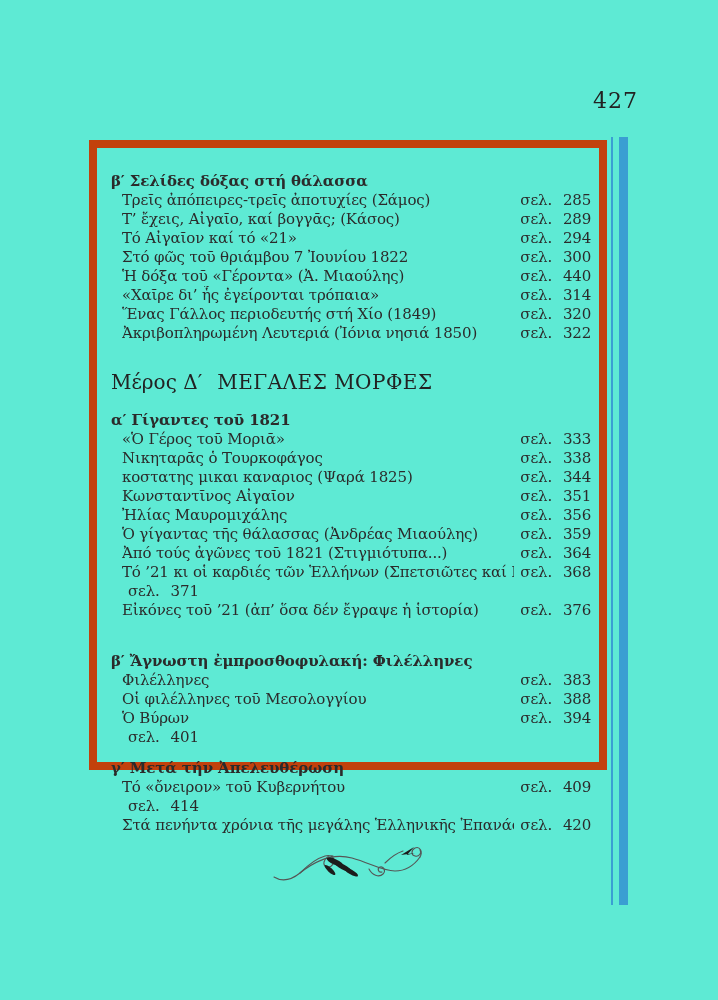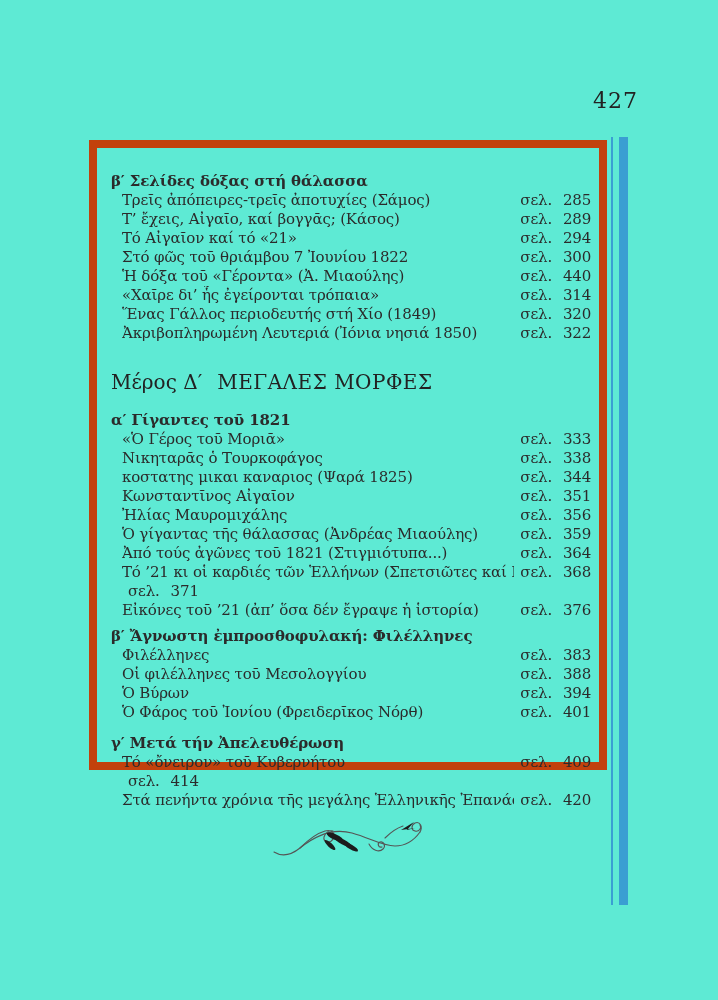--- a/index.html
+++ b/index.html
@@ -89,21 +89,21 @@
     margin: 26px 0 16px 0;
     font-size: 20px;
     font-weight: normal;
     line-height: 26px;
     color: #222;
   }
   .part-heading .part-title {
     margin-left: 15px;
     letter-spacing: 0.5px;
   }
-  .sec-2 { margin-top: 7px; }
+  .sec-2 { margin-top: 32px; }
   .sec-3 { margin-top: 12px; }
   .ornament {
     margin-top: 8px;
     text-align: center;
   }
 </style>
 </head>
 <body>
 
 <div class="page">
@@ -229,21 +229,20 @@
           <span class="toc-title">Οἱ φιλέλληνες τοῦ Μεσολογγίου</span>
           <span class="page-abbrev">σελ.</span>
           <span class="page-num">388</span>
         </div>
         <div class="toc-row">
           <span class="toc-title">Ὁ Βύρων</span>
           <span class="page-abbrev">σελ.</span>
           <span class="page-num">394</span>
         </div>
         <div class="toc-row">
-          <span class="toc-title">Ὁ Φάρος τοῦ Ἰονίου (Φρειδερῖκος Νόρθ)</span>
           <span class="page-abbrev">σελ.</span>
           <span class="page-num">401</span>
         </div>
       </div>
     </div>
 
     <div class="section sec-3">
       <div class="section-heading">γ′ Μετά τήν Ἀπελευθέρωση</div>
       <div class="entries">
         <div class="toc-row">

